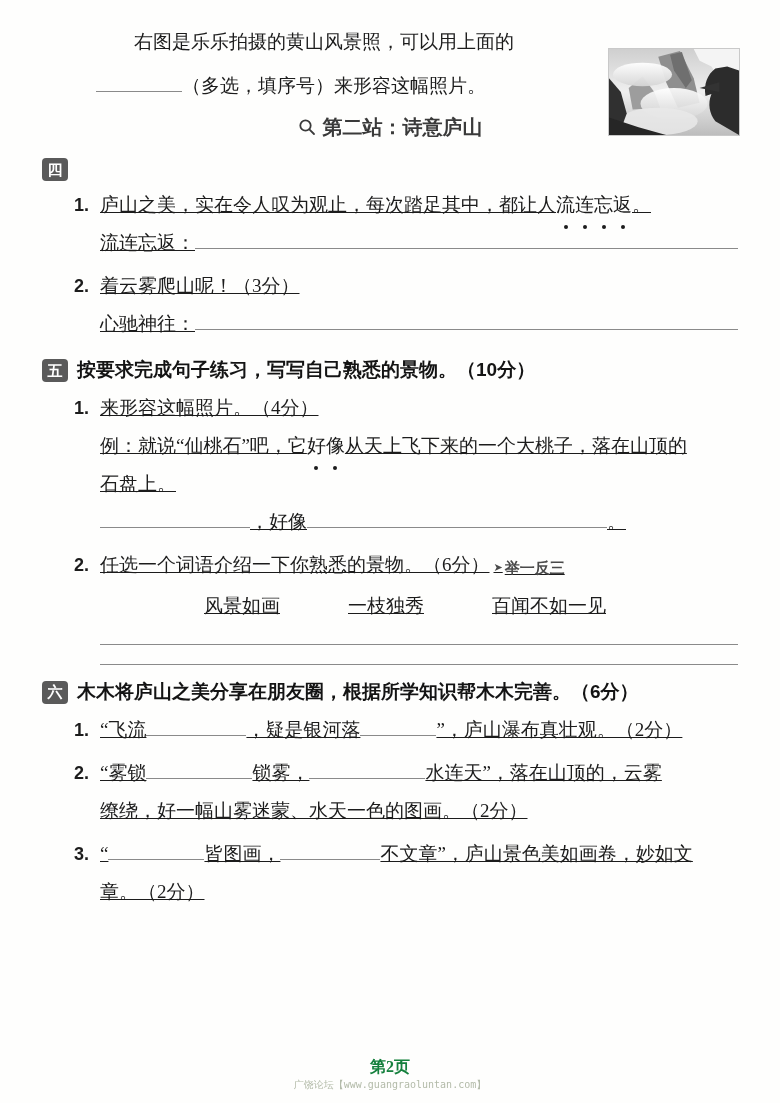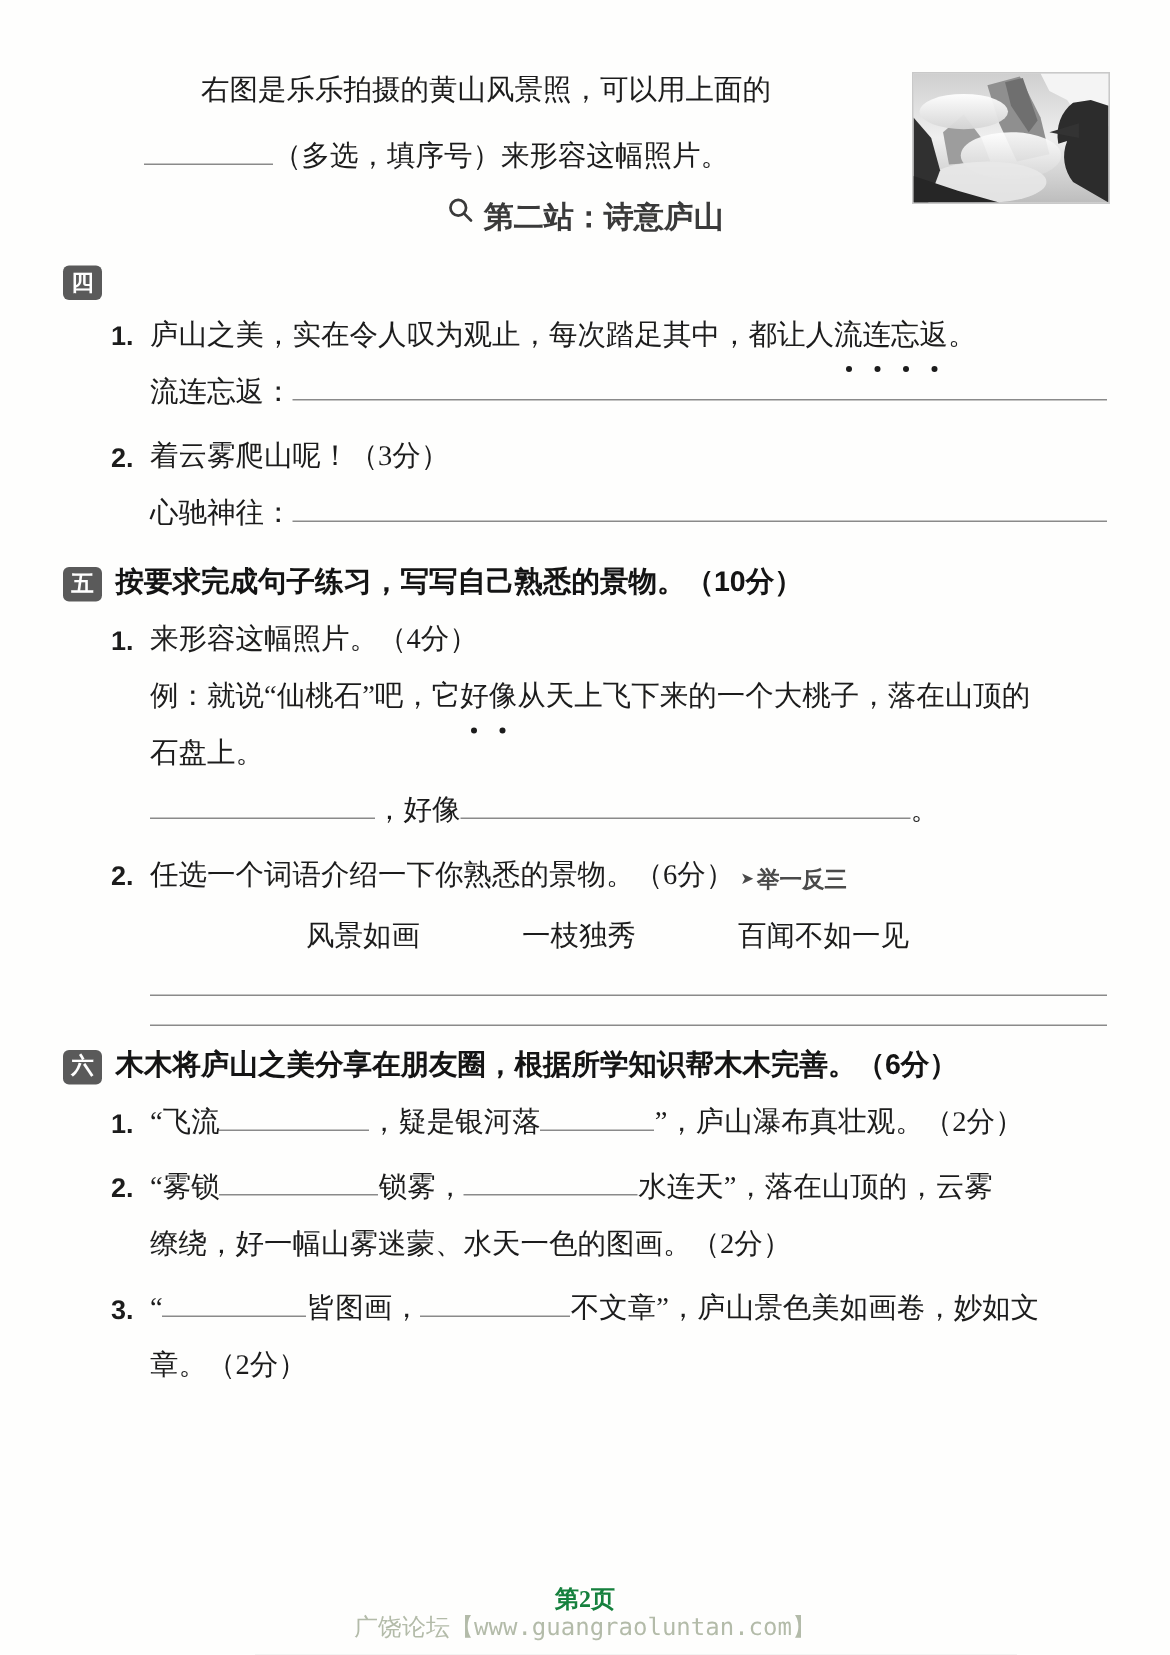--- a/index.html
+++ b/index.html
@@ -10,44 +10,44 @@
     --ink:#1c1c1c;
   }
   html,body{margin:0;padding:0;background:#e9e9e9;}
   .page{
     width:780px;height:1103px;margin:0 auto;position:relative;
     background:#fefefdf0;background-color:#fefefd;
     font-family:"Liberation Serif","DejaVu Serif",serif;
     color:var(--ink);overflow:hidden;box-sizing:border-box;
   }
   
-  .intro{position:relative;padding:39px 178px 0 96px;}
+  .intro{position:relative;padding:20px 178px 0 96px;}
   .intro .rich-line{font-size:19px;line-height:44px;}
   .intro .rich-line.first{padding-left:38px;}
   .photo-frame{position:absolute;right:40px;top:48px;width:132px;height:88px;
     border:1px solid #c9c9c9;box-sizing:border-box;background:#ddd;}
   .photo-frame svg{display:block;width:100%;height:100%;}
   
-  .station{display:flex;justify-content:center;align-items:flex-start;gap:7px;
+  .station{display:flex;justify-content:center;align-items:center;gap:7px;
     margin-top:4px;font-family:"Liberation Sans","DejaVu Sans",sans-serif;
     font-weight:bold;font-size:20px;color:#3a3a3a;height:30px;}
   .station svg{display:block;}
   
   .section{margin-top:13px;padding:0 42px;}
   .sec-head{display:flex;align-items:flex-start;gap:9px;
     font-family:"Liberation Sans","DejaVu Sans",sans-serif;
     font-weight:bold;font-size:19px;line-height:28px;color:#141414;}
   .marker{flex:0 0 auto;width:26px;height:23px;margin-top:3px;
     background:var(--marker-bg);color:#fff;border-radius:4px;
     display:flex;align-items:center;justify-content:center;
     font-size:15px;font-weight:bold;}
   .item{display:flex;margin-left:32px;margin-top:5px;}
   .item-num{font-family:"Liberation Sans","DejaVu Sans",sans-serif;
     font-weight:bold;font-size:18px;width:26px;flex:0 0 auto;line-height:38px;}
-  .item-body{flex:1;min-width:0;}
+  .item-body{flex:1;min-width:0;text-decoration:underline;}
   .rich-line{display:flex;align-items:baseline;font-size:19px;line-height:38px;white-space:pre;}
   .rich-line .txt{flex:0 0 auto;}
   .blank{flex:0 0 auto;display:inline-block;height:1em;
     border-bottom:1.5px solid var(--underline);}
   .blank.fill{flex:1 1 auto;}
   .blank-row{line-height:42px;}
   
   .em-word{flex:0 0 auto;}
   .em-char{position:relative;display:inline-block;}
   .em-char::after{content:"";position:absolute;left:50%;bottom:-5px;
@@ -58,21 +58,21 @@
     margin-left:4px;font-family:"Liberation Sans","DejaVu Sans",sans-serif;
     font-weight:bold;font-size:15px;color:var(--tag);}
   .ext-tag .arrow{font-size:11px;line-height:1;color:var(--tag);}
   
   .words-row{display:flex;gap:68px;padding-left:104px;}
   .words-row .word{flex:0 0 auto;}
   
   .footer{position:absolute;left:0;right:0;bottom:10px;text-align:center;}
   .page-num{font-size:16px;font-weight:bold;color:#15803d;
     font-family:"Liberation Serif","DejaVu Serif",serif;line-height:20px;}
-  .watermark{font-size:16px;color:var(--watermark);
+  .watermark{font-size:10px;color:var(--watermark);
     font-family:"DejaVu Sans Mono","Liberation Mono",monospace;line-height:16px;}
 </style>
 </head>
 <body>
 
 <div class="page">
 
   <div class="intro">
     <div id="intro-lines">
         <div class="rich-line first"><span class="txt">右图是乐乐拍摄的黄山风景照，可以用上面的</span></div>

